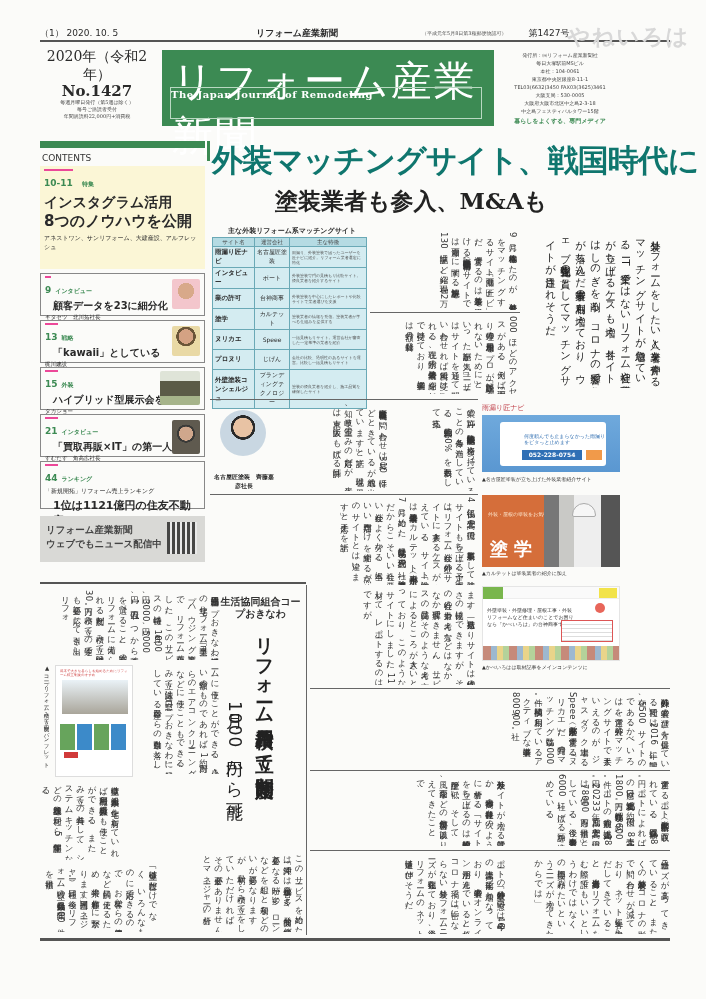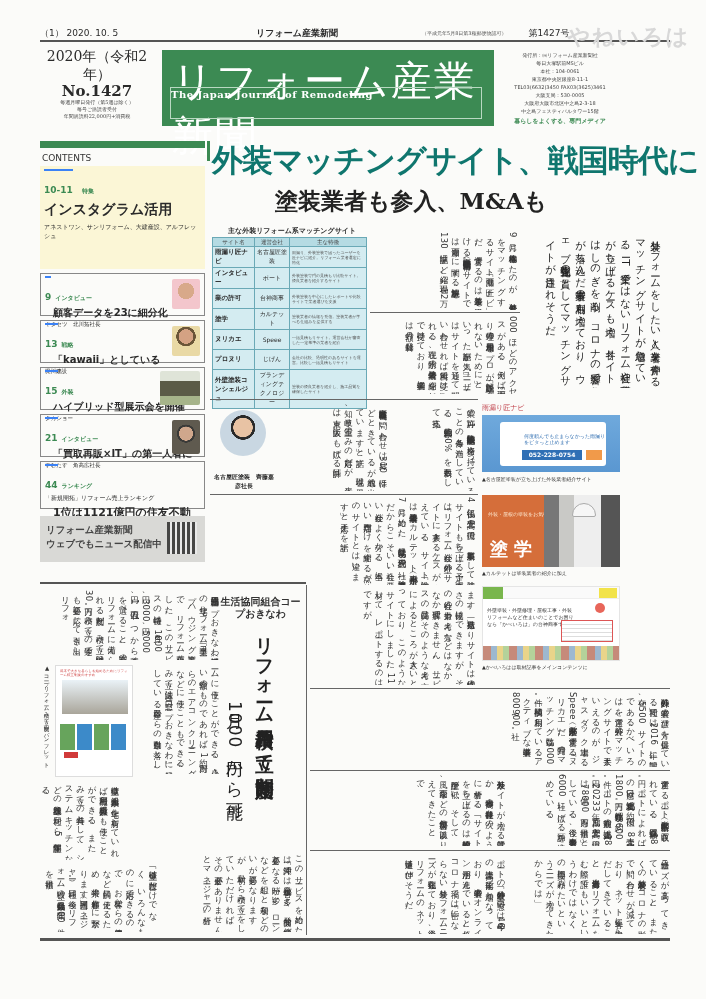--- a/index.html
+++ b/index.html
@@ -28,21 +28,21 @@
   .masthead .sub { position: absolute; left: 8px; right: 12px; bottom: 7px; height: 32px; border: 1px solid #b9d9c2; font-family: "DejaVu Serif", serif; font-size: 10px; font-weight: bold; text-align: left; line-height: 13px; letter-spacing: 0.5px; }
 
   .publisher { left: 505px; top: 51px; width: 110px; text-align: center; font-size: 5px; line-height: 8px; color: #444; }
   .publisher .slogan { color: #3c8a53; font-size: 6px; font-weight: bold; margin-top: 2px; }
 
   
   .green-bar { left: 40px; top: 141px; width: 165px; height: 7px; background: #3c8a53; }
   .contents { left: 40px; top: 148px; width: 165px; }
   .contents-title { font-size: 9px; margin: 5px 0 3px 2px; color: #333; }
   .feature { background: #fbf6d6; padding: 3px 4px 5px 4px; height: 103px; }
-  .pgnum { color: #3c8a53; font-weight: bold; font-size: 9px; border-top: 2px solid #3b82f6; display: inline-block; padding-top: 14px; }
+  .pgnum { color: #3c8a53; font-weight: bold; font-size: 9px; border-top: 2px solid #ec4899; display: inline-block; padding-top: 7px; }
   .cat { color: #3c8a53; font-size: 6px; font-weight: bold; margin-left: 4px; }
   .feature .kicker { font-size: 14px; font-weight: bold; margin-top: 4px; }
   .feature .head { font-size: 15px; font-weight: bold; line-height: 18px; }
   .feature .names { font-size: 6px; line-height: 9px; margin-top: 3px; }
   .citem { border: 1px solid #888; margin-top: 4px; padding: 2px 4px; position: relative; height: 43px; }
   .citem .head { font-size: 10px; font-weight: bold; margin-top: 2px; padding-left: 8px; }
   .citem .sub { font-size: 5.5px; margin-top: 1px; }
   .citem .photo { position: absolute; right: 4px; top: 5px; width: 28px; height: 30px; border-radius: 2px; }
   .citem.rank { height: 48px; }
   .citem.rank .sub { font-size: 6px; margin-top: 2px; }
@@ -144,20 +144,21 @@
   <div class="slogan">暮らしをよくする、専門メディア</div>
 </div>
 
 <div class="abs green-bar"></div>
 <div class="abs contents">
   <div class="contents-title">CONTENTS</div>
   <div class="feature">
     <span class="pgnum">10-11</span>
     <span class="cat">特集</span>
     <div class="kicker">インスタグラム活用</div>
+    <div class="head">8つのノウハウを公開</div>
     <div class="names">アネストワン、サンリフォーム、大建産設、アルフレッシュ</div>
   </div>
   <div class="citem">
     <span class="pgnum">9</span><span class="cat">インタビュー</span>
     <div class="head">顧客データを23に細分化</div>
     <div class="sub">キタセツ　北川拓社長</div>
     <div class="photo" style="background: radial-gradient(circle at 50% 40%, #d8a98a 0 35%, #f3c6cc 36%);"></div>
   </div>
   <div class="citem">
     <span class="pgnum">13</span><span class="cat">戦略</span>

